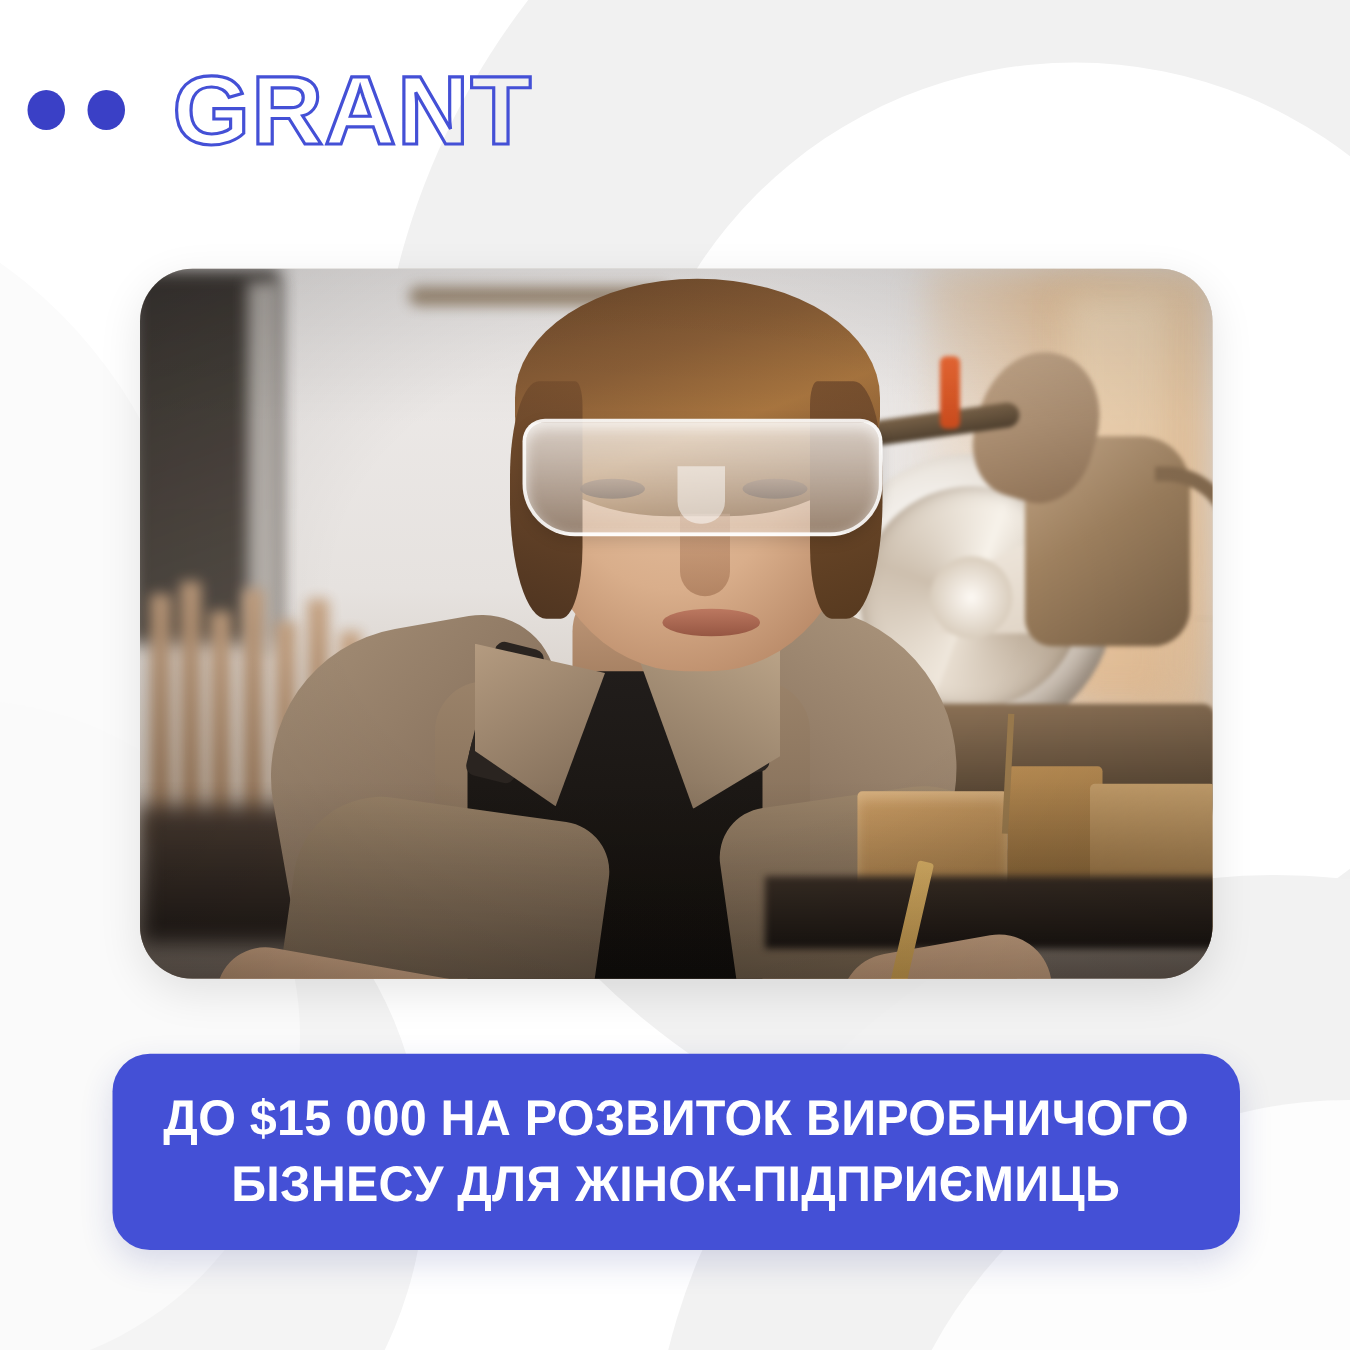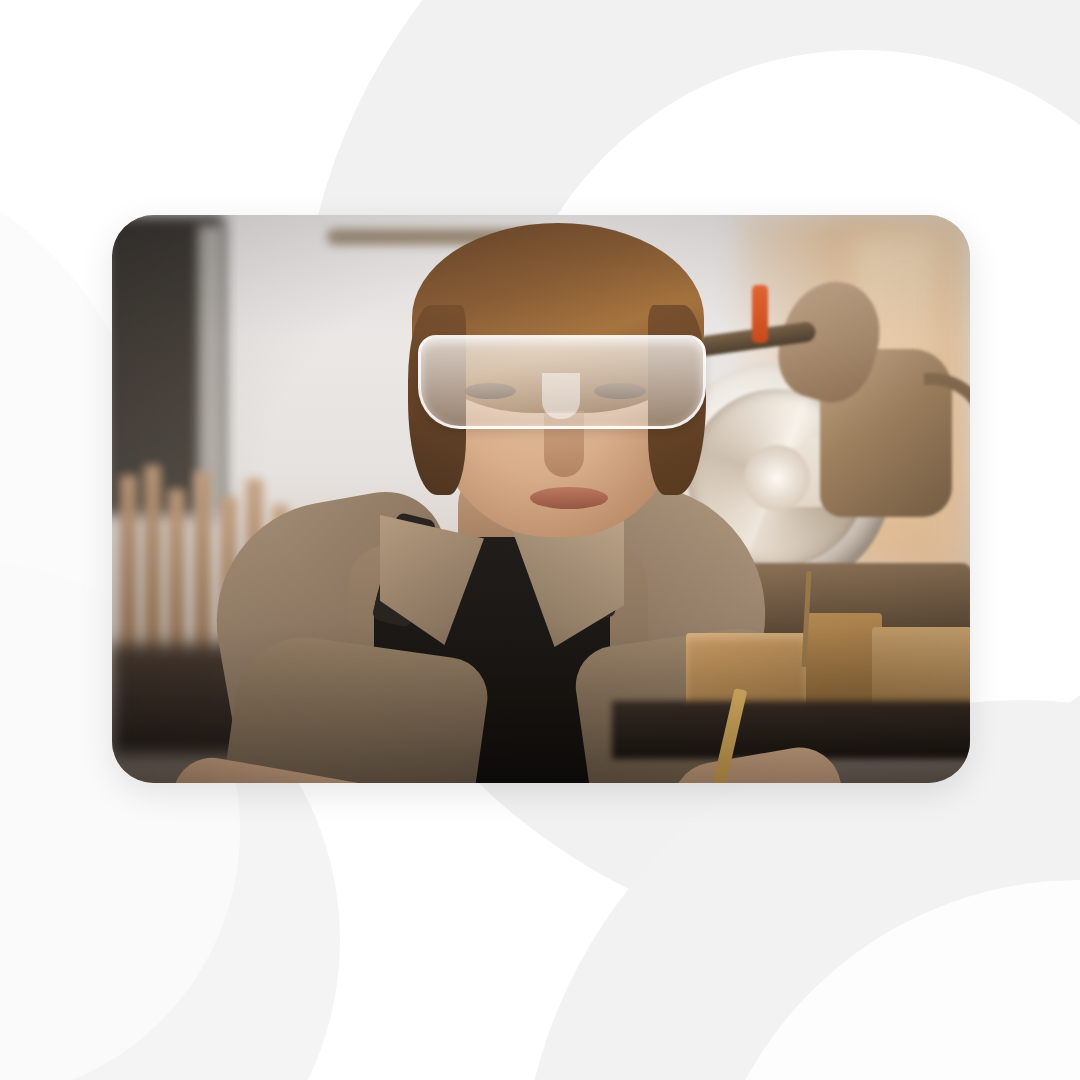--- a/index.html
+++ b/index.html
@@ -557,20 +557,25 @@
     <div class="bg-circle bg-c1"></div>
     <div class="bg-circle bg-c2"></div>
     <div class="bg-circle bg-c3"></div>
     <div class="bg-circle bg-c4"></div>
     <div class="bg-circle bg-c7"></div>
     <div class="bg-circle bg-c8"></div>
     <div class="bg-circle bg-c5"></div>
     <div class="bg-circle bg-c6"></div>
   </div>
 
+  <div class="logo">
+    <span class="logo-dot"></span>
+    <span class="logo-dot second"></span>
+    <span class="logo-word">GRANT</span>
+  </div>
 
   <div class="photo-card">
     <div class="photo-scene">
       <div class="scn-wall"></div>
       <div class="scn-window"></div>
       <div class="scn-window2"></div>
       <div class="scn-door"></div>
       <div class="scn-door-frame"></div>
       <div class="scn-pipe"></div>
       <div class="scn-box"></div>
@@ -632,14 +637,18 @@
       <div class="w-forearmL"></div>
 
       <div class="w-forearmR"></div>
 
       <div class="pencil"></div>
 
       <div class="photo-vignette"></div>
     </div>
   </div>
 
+  <div class="banner">
+    <div class="banner-line">ДО $15 000 НА РОЗВИТОК ВИРОБНИЧОГО</div>
+    <div class="banner-line">БІЗНЕСУ ДЛЯ ЖІНОК-ПІДПРИЄМИЦЬ</div>
+  </div>
 
 </div>
 
 </body></html>

